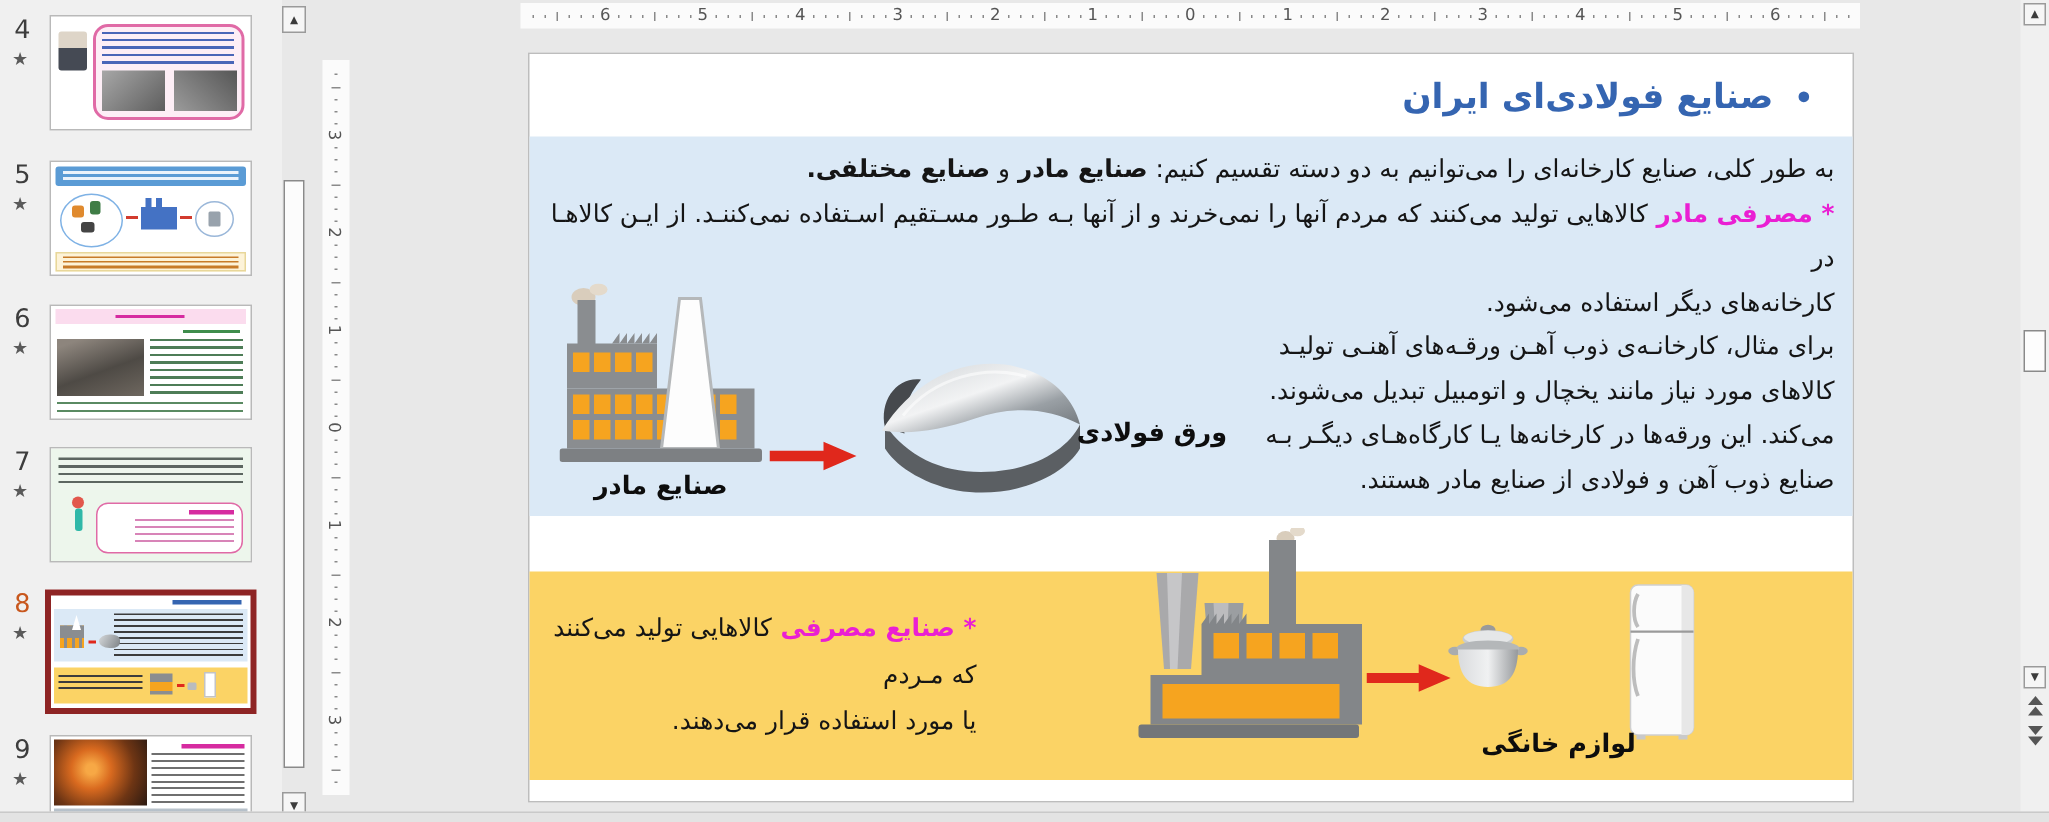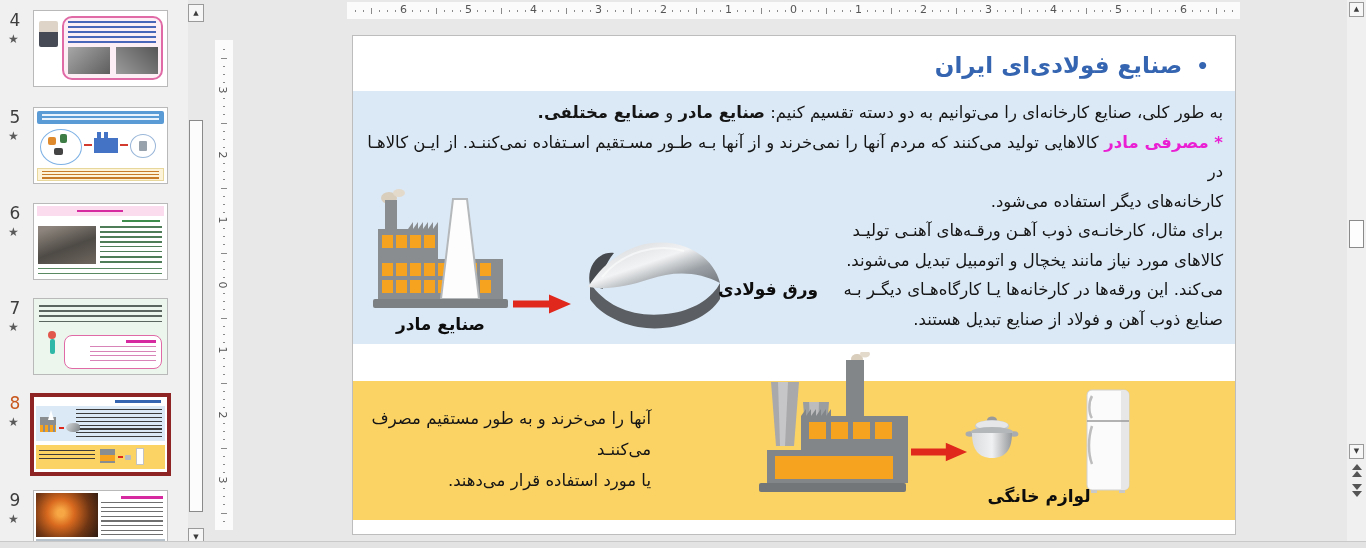--- a/index.html
+++ b/index.html
@@ -451,21 +451,21 @@
 
     <div id="blue-wide" class="fa-text">
       <div><span>به طور کلی، صنایع کارخانه‌ای را می‌توانیم به دو دسته تقسیم کنیم: </span><span class="b">صنایع مادر</span><span> و </span><span class="b">صنایع مختلفی.</span></div>
       <div><span class="hl">* مصرفی مادر </span><span>کالاهایی تولید می‌کنند که مردم آنها را نمی‌خرند و از آنها بـه طـور مسـتقیم اسـتفاده نمی‌کننـد. از ایـن کالاهـا در</span></div>
       <div><span>کارخانه‌های دیگر استفاده می‌شود.</span></div>
     </div>
     <div id="blue-narrow" class="fa-text">
       <div><span>برای مثال، کارخانـه‌ی ذوب آهـن ورقـه‌های آهنـی تولیـد</span></div>
       <div><span>کالاهای مورد نیاز مانند یخچال و اتومبیل تبدیل می‌شوند.</span></div>
       <div><span>می‌کند. این ورقه‌ها در کارخانه‌ها یـا کارگاه‌هـای دیگـر بـه</span></div>
-      <div><span>صنایع ذوب آهن و فولاد از صنایع تبدیل هستند.</span></div>
+      <div><span>صنایع ذوب آهن و فولادی از صنایع مادر هستند.</span></div>
     </div>
 
     <svg class="obj" style="left:20px;top:153px" width="135" height="122" viewBox="0 0 135 122">
       <ellipse cx="16" cy="9" rx="8" ry="6" fill="#d9cdbc"></ellipse>
       <ellipse cx="26" cy="4" rx="6" ry="4" fill="#e4dacb"></ellipse>
       <rect x="12" y="11" width="12" height="30" fill="#8a8d90"></rect>
       <path d="M35,40 L40,33 L40,40 L45,33 L45,40 L50,33 L50,40 L55,33 L55,40 L60,33 L60,40 L65,33 L65,40 Z" fill="#8a8d90"></path>
       <rect x="5" y="40" width="60" height="30" fill="#8a8d90"></rect>
       <rect x="9" y="46" width="11" height="13" fill="#f6a41f"></rect>
         <rect x="23" y="46" width="11" height="13" fill="#f6a41f"></rect>
@@ -507,21 +507,21 @@
         </linearGradient>
       </defs>
       <path d="M12,62 C30,88 60,98 95,92 C118,88 135,76 142,62 L142,78 C130,98 95,112 60,106 C35,101 18,88 12,78 Z" fill="#5b5f63"></path>
       <path d="M12,64 C8,46 20,30 36,32 C27,43 23,54 25,68 Z" fill="#46494d"></path>
       <path d="M10,66 C35,26 75,14 108,26 C126,33 138,46 142,62 C120,50 95,50 72,58 C48,66 28,69 10,66 Z" fill="url(#met)"></path>
       <path d="M24,56 C45,30 80,22 106,30" stroke="#ffffff" stroke-width="2" fill="none" opacity="0.55"></path>
     </svg>
     <div class="img-label" style="left:360px;top:243px;width:110px">ورق فولادی</div>
 
     <div id="yellow-text">
-      <div><span>آنها را می‌خرند و به طور مستقیم مصرف می‌کننـد</span></div>
+      <div><span class="hl">* صنایع مصرفی </span><span>کالاهایی تولید می‌کنند که مـردم</span></div>
       <div><span>یا مورد استفاده قرار می‌دهند.</span></div>
     </div>
 
     <svg class="obj" style="left:400px;top:316px" width="155" height="142" viewBox="0 0 155 142">
       <ellipse cx="104" cy="7" rx="6" ry="5" fill="#d9cdbc"></ellipse>
       <ellipse cx="112" cy="2" rx="5" ry="3.5" fill="#e4dacb"></ellipse>
       <rect x="93" y="8" width="18" height="90" fill="#838689"></rect>
       <polygon points="18,30 46,30 41,94 23,94" fill="#a9a9ab"></polygon>
       <polygon points="25,30 35,30 32,94 27,94" fill="#c6c6c8"></polygon>
       <polygon points="50,50 76,50 72,102 54,102" fill="#9b9ea1"></polygon>

